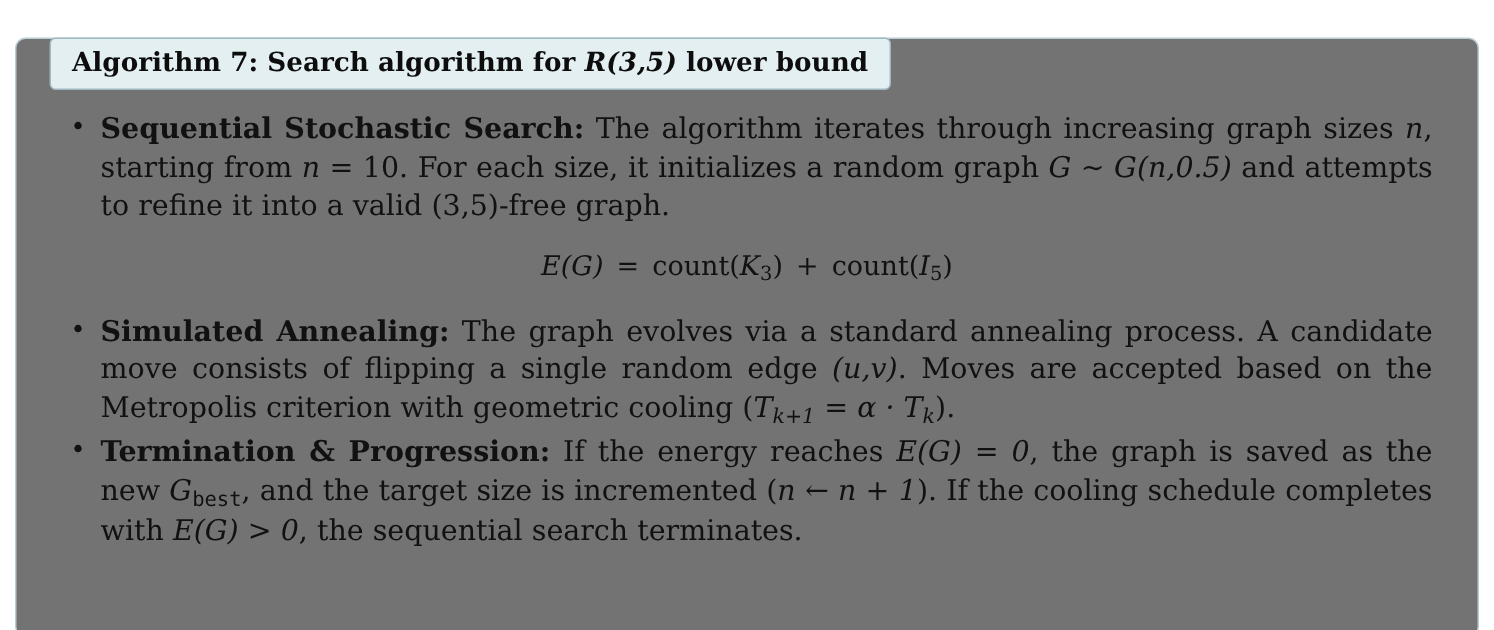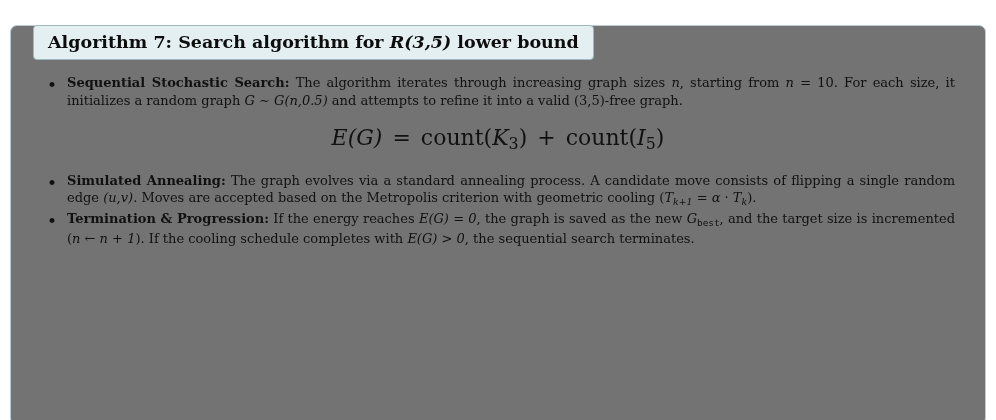--- a/index.html
+++ b/index.html
@@ -49,21 +49,21 @@
   }
   ul.items {
     margin: 0;
     padding: 0;
     list-style: none;
   }
   ul.items > li {
     position: relative;
     padding-left: 26px;
     margin-bottom: 2px;
-    font-size: 13px;
+    font-size: 19px;
     line-height: 1.35;
     color: #111111;
     text-align: justify;
   }
   ul.items > li::before {
     content: "\2022";
     position: absolute;
     left: 6px;
     top: 0;
     font-size: 17px;
@@ -82,21 +82,21 @@
     font-family: "DejaVu Sans Mono", monospace;
     font-size: 14.5px;
     margin-top: 36px;
   }
   .sub {
     font-size: 0.72em;
     vertical-align: -0.28em;
   }
   .equation {
     text-align: center;
-    font-size: 22px;
+    font-size: 18px;
     margin: 16px 0 18px 0;
     color: #111111;
   }
   .equation .mathit { font-style: italic; }
   .op {
     padding: 0 3px;
   }
 </style>
 </head>
 <body>

